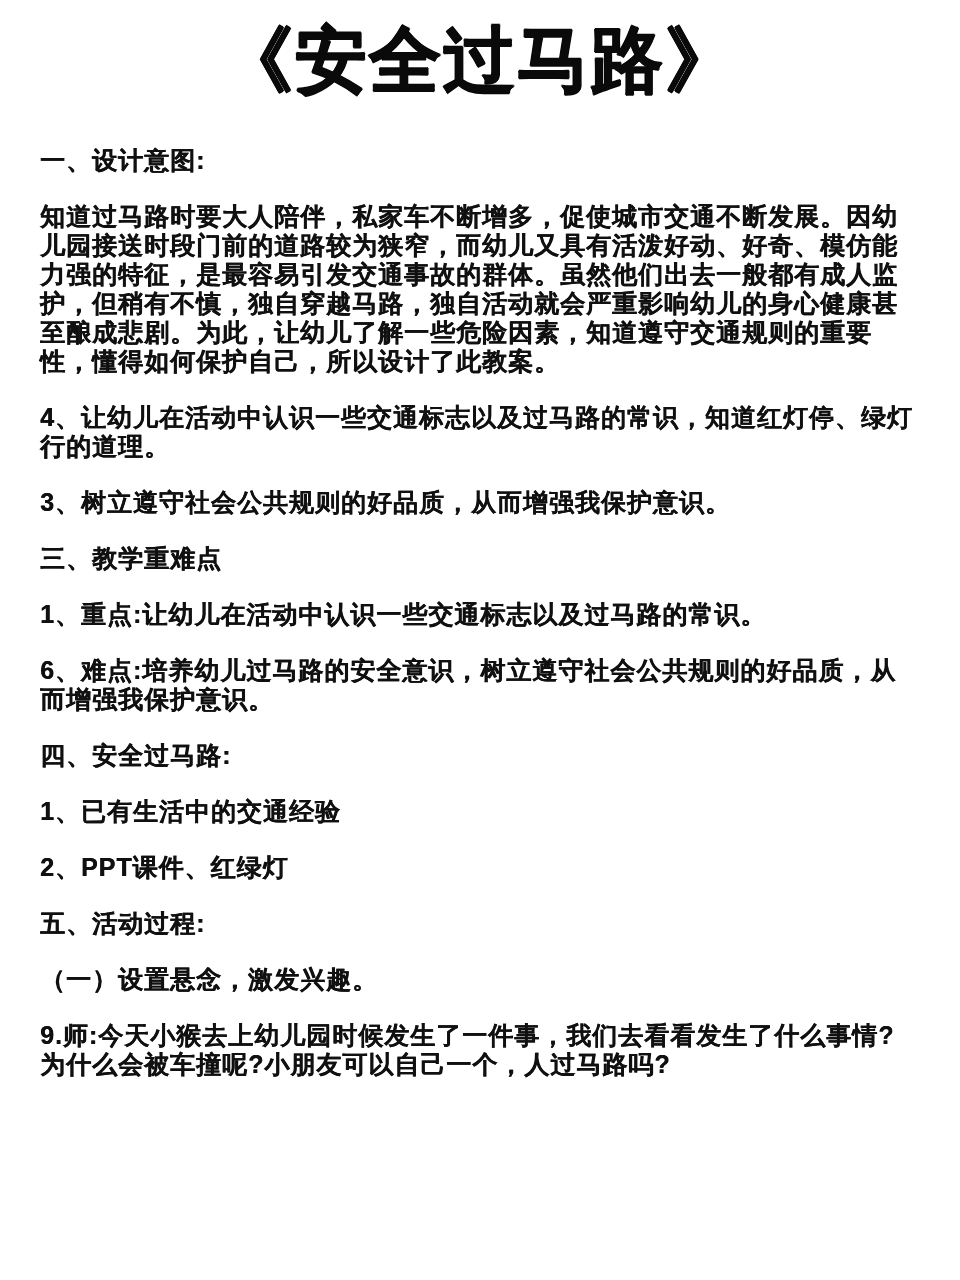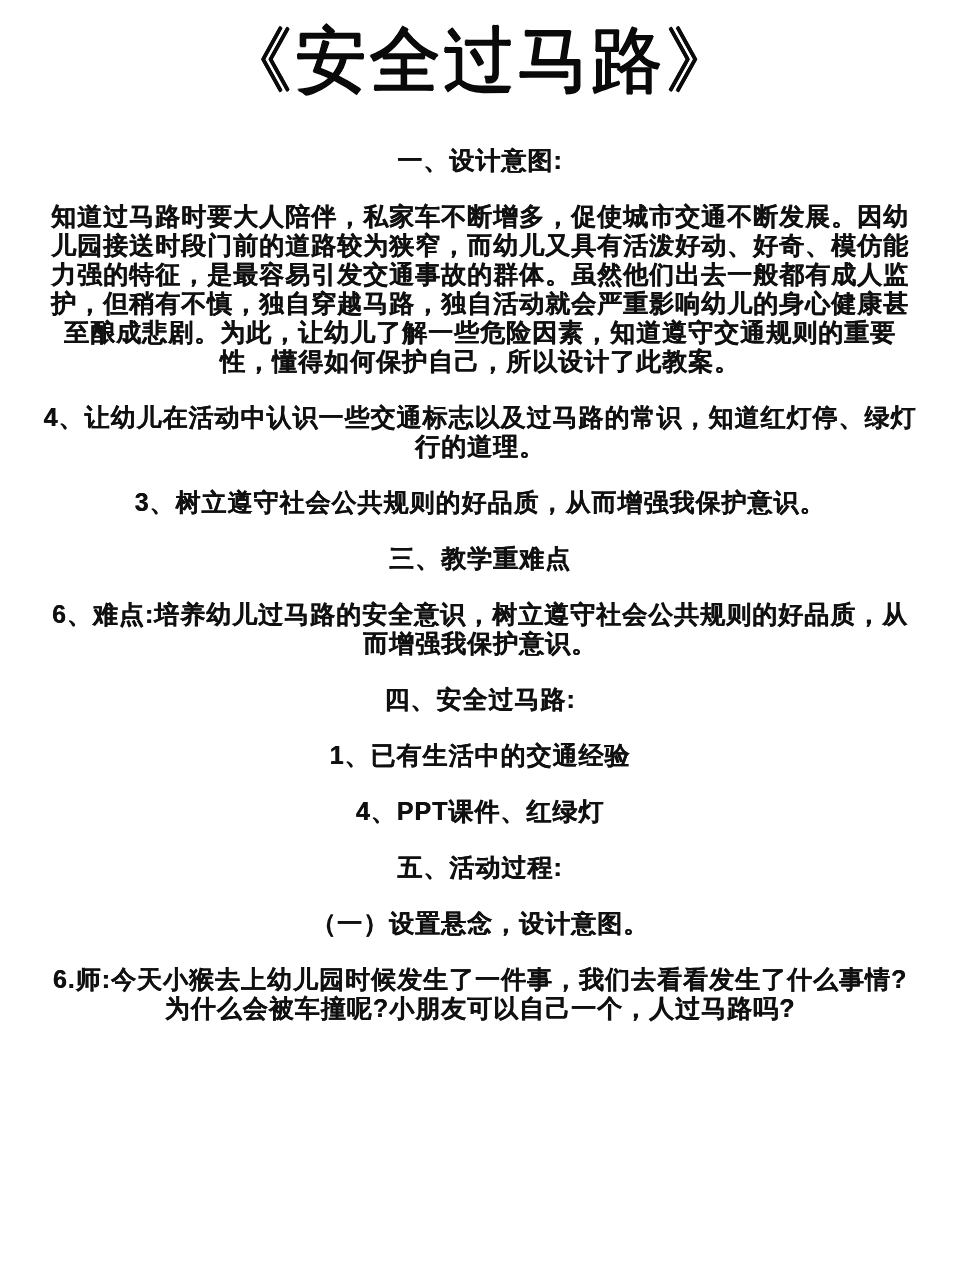--- a/index.html
+++ b/index.html
@@ -14,37 +14,36 @@
     padding: 16px 40px 0 40px;
     font-family: "Liberation Sans", "DejaVu Sans", sans-serif;
     color: #0f0f0f;
     overflow: hidden;
   }
   .doc-title {
     margin: 6px 0 46px 0;
     text-align: center;
     font-size: 72px;
     line-height: 1.08;
-    font-weight: 400;
+    font-weight: 700;
     letter-spacing: 2px;
     color: #0a0a0a;
     
     text-shadow: 0.8px 0 0 currentColor, -0.8px 0 0 currentColor,
                  0 0.8px 0 currentColor, 0 -0.8px 0 currentColor;
   }
   .block {
     margin: 0 0 27px 0;
     font-size: 25px;
     line-height: 29px;
     font-weight: bold;
     letter-spacing: 1px;
     color: #101010;
     word-break: break-all;
     text-shadow: 0.4px 0 0 currentColor;
-    text-align: center;
   }
 </style>
 </head>
 <body>
 
 <div class="page">
 
   <h1 class="doc-title">《安全过马路》</h1>
 
   <p class="block">一、设计意图:</p>
@@ -52,28 +51,29 @@
   <p class="block">知道过马路时要大人陪伴，私家车不断增多，促使城市交通不断发展。因幼儿园接送时段门前的道路较为狭窄，而幼儿又具有活泼好动、好奇、模仿能力强的特征，是最容易引发交通事故的群体。虽然他们出去一般都有成人监护，但稍有不慎，独自穿越马路，独自活动就会严重影响幼儿的身心健康甚至酿成悲剧。为此，让幼儿了解一些危险因素，知道遵守交通规则的重要性，懂得如何保护自己，所以设计了此教案。</p>
 
 
   <p class="block">4、让幼儿在活动中认识一些交通标志以及过马路的常识，知道红灯停、绿灯行的道理。</p>
 
 
   <p class="block">3、树立遵守社会公共规则的好品质，从而增强我保护意识。</p>
 
   <p class="block">三、教学重难点</p>
 
+  <p class="block">1、重点:让幼儿在活动中认识一些交通标志以及过马路的常识。</p>
 
   <p class="block">6、难点:培养幼儿过马路的安全意识，树立遵守社会公共规则的好品质，从而增强我保护意识。</p>
 
   <p class="block">四、安全过马路:</p>
 
   <p class="block">1、已有生活中的交通经验</p>
 
-  <p class="block">4、PPT课件、红绿灯</p>
+  <p class="block">2、PPT课件、红绿灯</p>
 
   <p class="block">五、活动过程:</p>
 
-  <p class="block">（一）设置悬念，设计意图。</p>
+  <p class="block">（一）设置悬念，激发兴趣。</p>
 
-  <p class="block">6.师:今天小猴去上幼儿园时候发生了一件事，我们去看看发生了什么事情?为什么会被车撞呢?小朋友可以自己一个，人过马路吗?</p>
+  <p class="block">9.师:今天小猴去上幼儿园时候发生了一件事，我们去看看发生了什么事情?为什么会被车撞呢?小朋友可以自己一个，人过马路吗?</p>
 
 </div>
 
 </body></html>

